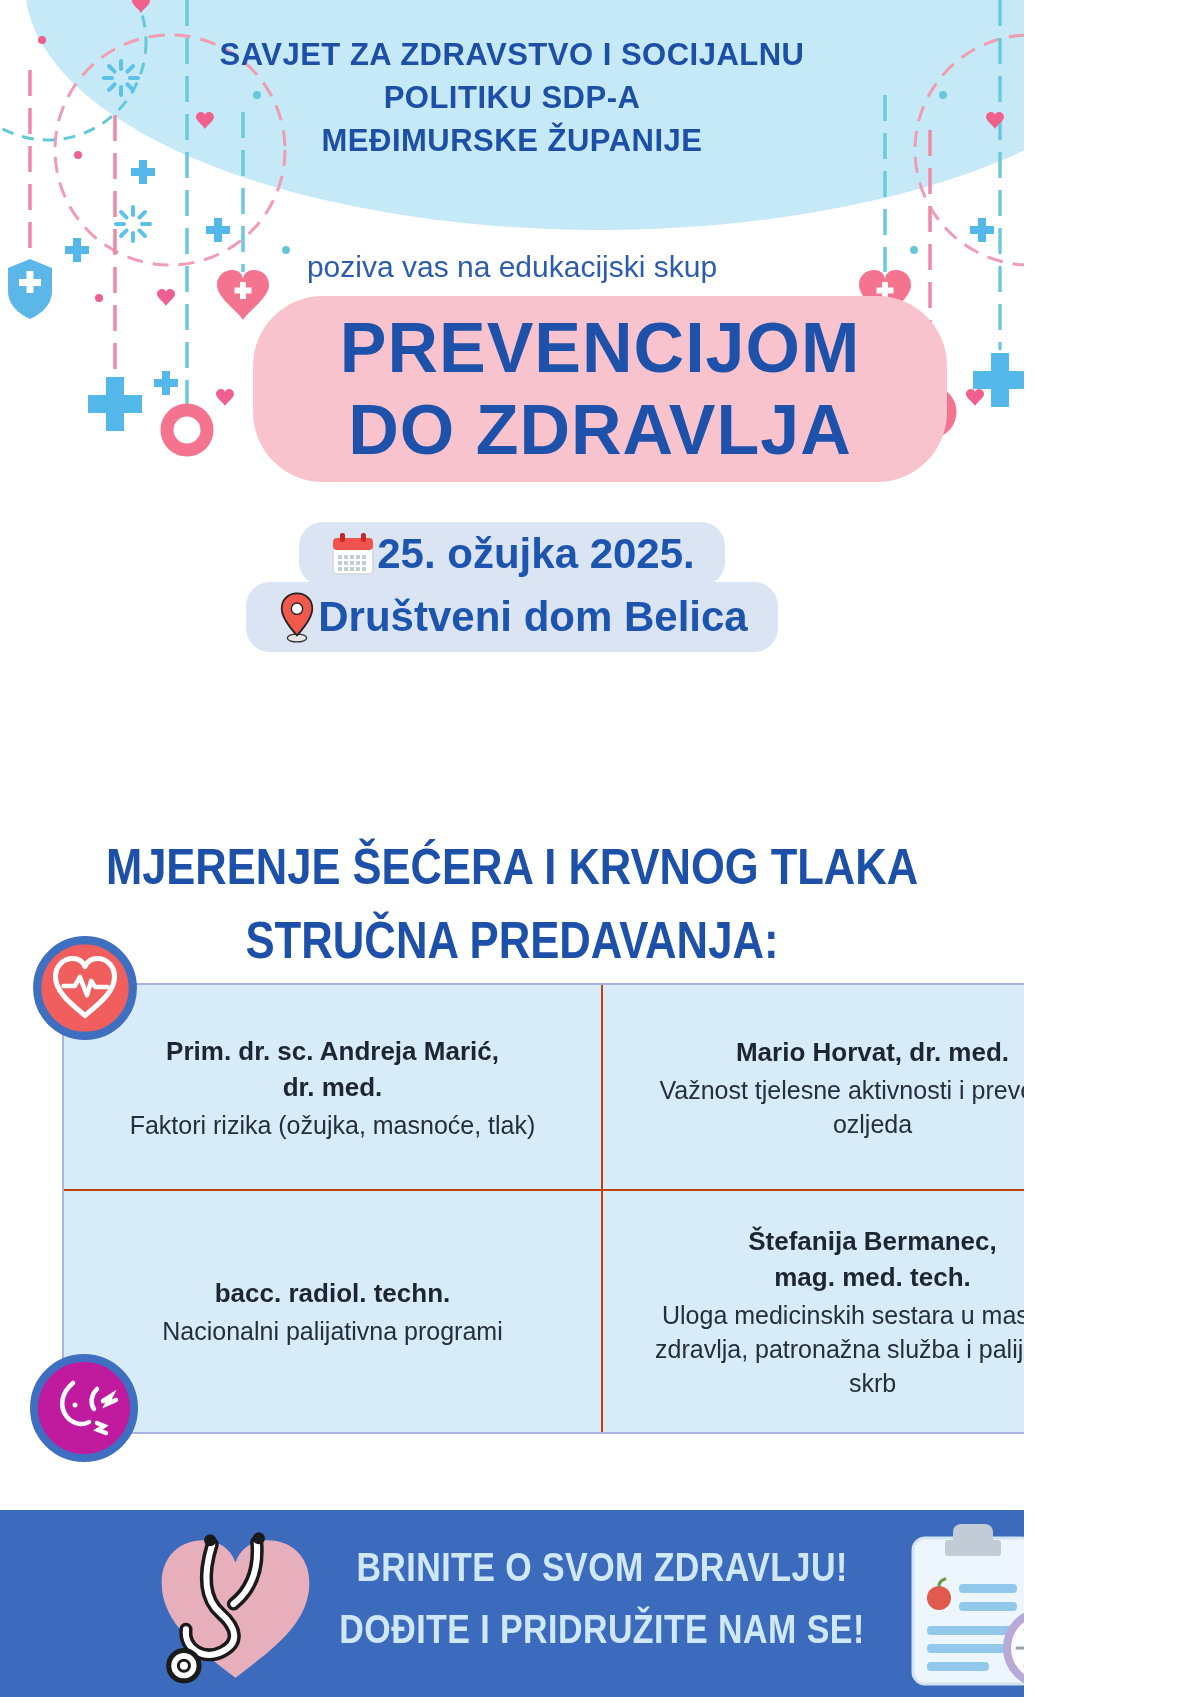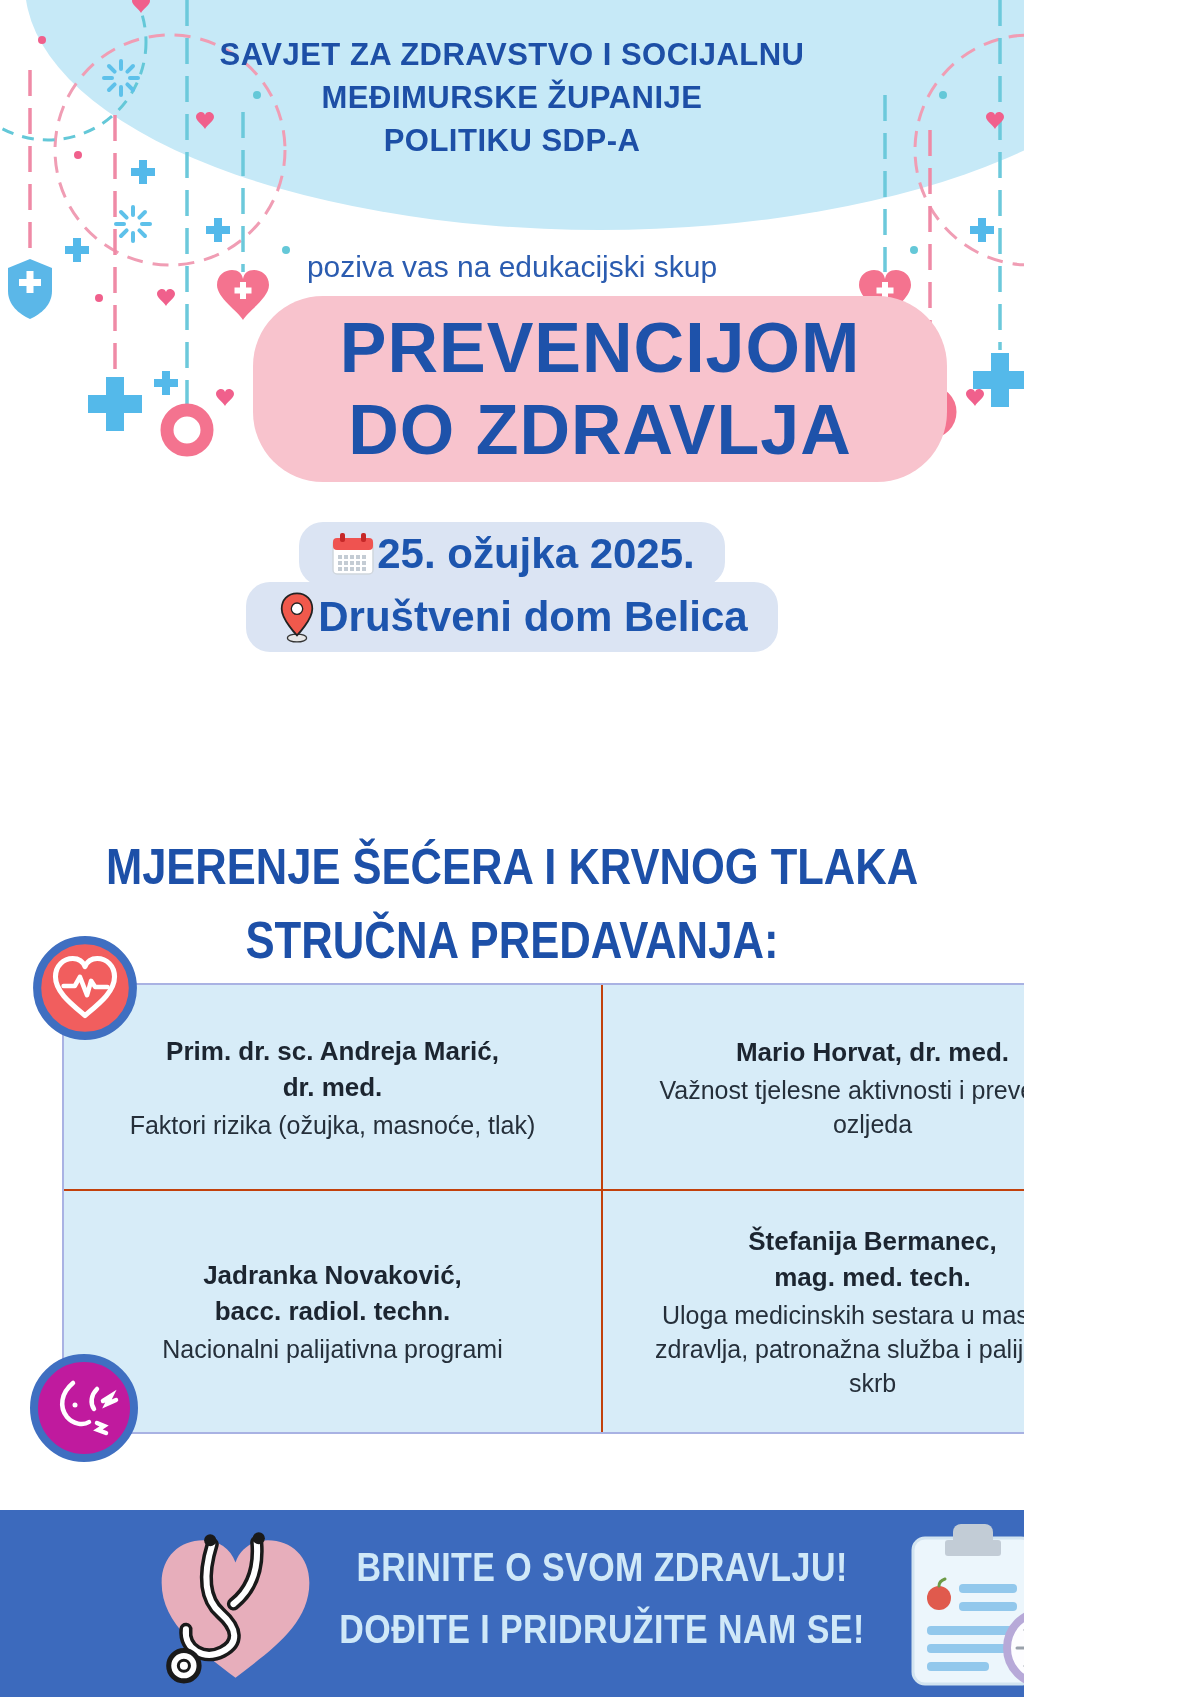--- a/index.html
+++ b/index.html
@@ -153,22 +153,22 @@
       <circle cx="257" cy="95" r="4" fill="#64c8d8"></circle>
     <circle cx="286" cy="250" r="4" fill="#64c8d8"></circle>
       <circle cx="1158" cy="155" r="4" fill="#f0608c"></circle>
     <circle cx="1101" cy="298" r="4" fill="#f0608c"></circle>
       <circle cx="943" cy="95" r="4" fill="#64c8d8"></circle>
     <circle cx="914" cy="250" r="4" fill="#64c8d8"></circle>
   </svg>
 
   <div class="org fg abs" style="left:0;right:0;">
     <div>SAVJET ZA ZDRAVSTVO I SOCIJALNU</div>
+    <div>POLITIKU SDP-A</div>
     <div>MEĐIMURSKE ŽUPANIJE</div>
-    <div>POLITIKU SDP-A</div>
   </div>
 
   <div class="invite fg">poziva vas na edukacijski skup</div>
 
   <div class="title-box fg">
     <div class="title-line">PREVENCIJOM</div>
     <div class="title-line">DO ZDRAVLJA</div>
   </div>
 
   <div class="info-stack fg">
@@ -216,21 +216,20 @@
       <div class="nm">Prim. dr. sc. Andreja Marić,</div>
       <div class="nm">dr. med.</div>
       <div class="tp">Faktori rizika (ožujka, masnoće, tlak)</div>
     </div>
     <div class="cell right">
       <div class="nm">Mario Horvat, dr. med.</div>
 
       <div class="tp">Važnost tjelesne aktivnosti i prevencija ozljeda</div>
     </div>
     <div class="cell">
-      <div class="nm">Jadranka Novaković,</div>
       <div class="nm">bacc. radiol. techn.</div>
       <div class="tp">Nacionalni palijativna programi</div>
     </div>
     <div class="cell right">
       <div class="nm">Štefanija Bermanec,</div>
       <div class="nm">mag. med. tech.</div>
       <div class="tp">Uloga medicinskih sestara u masnoće zdravlja, patronažna služba i palijativna skrb</div>
     </div>
   </div>
 

